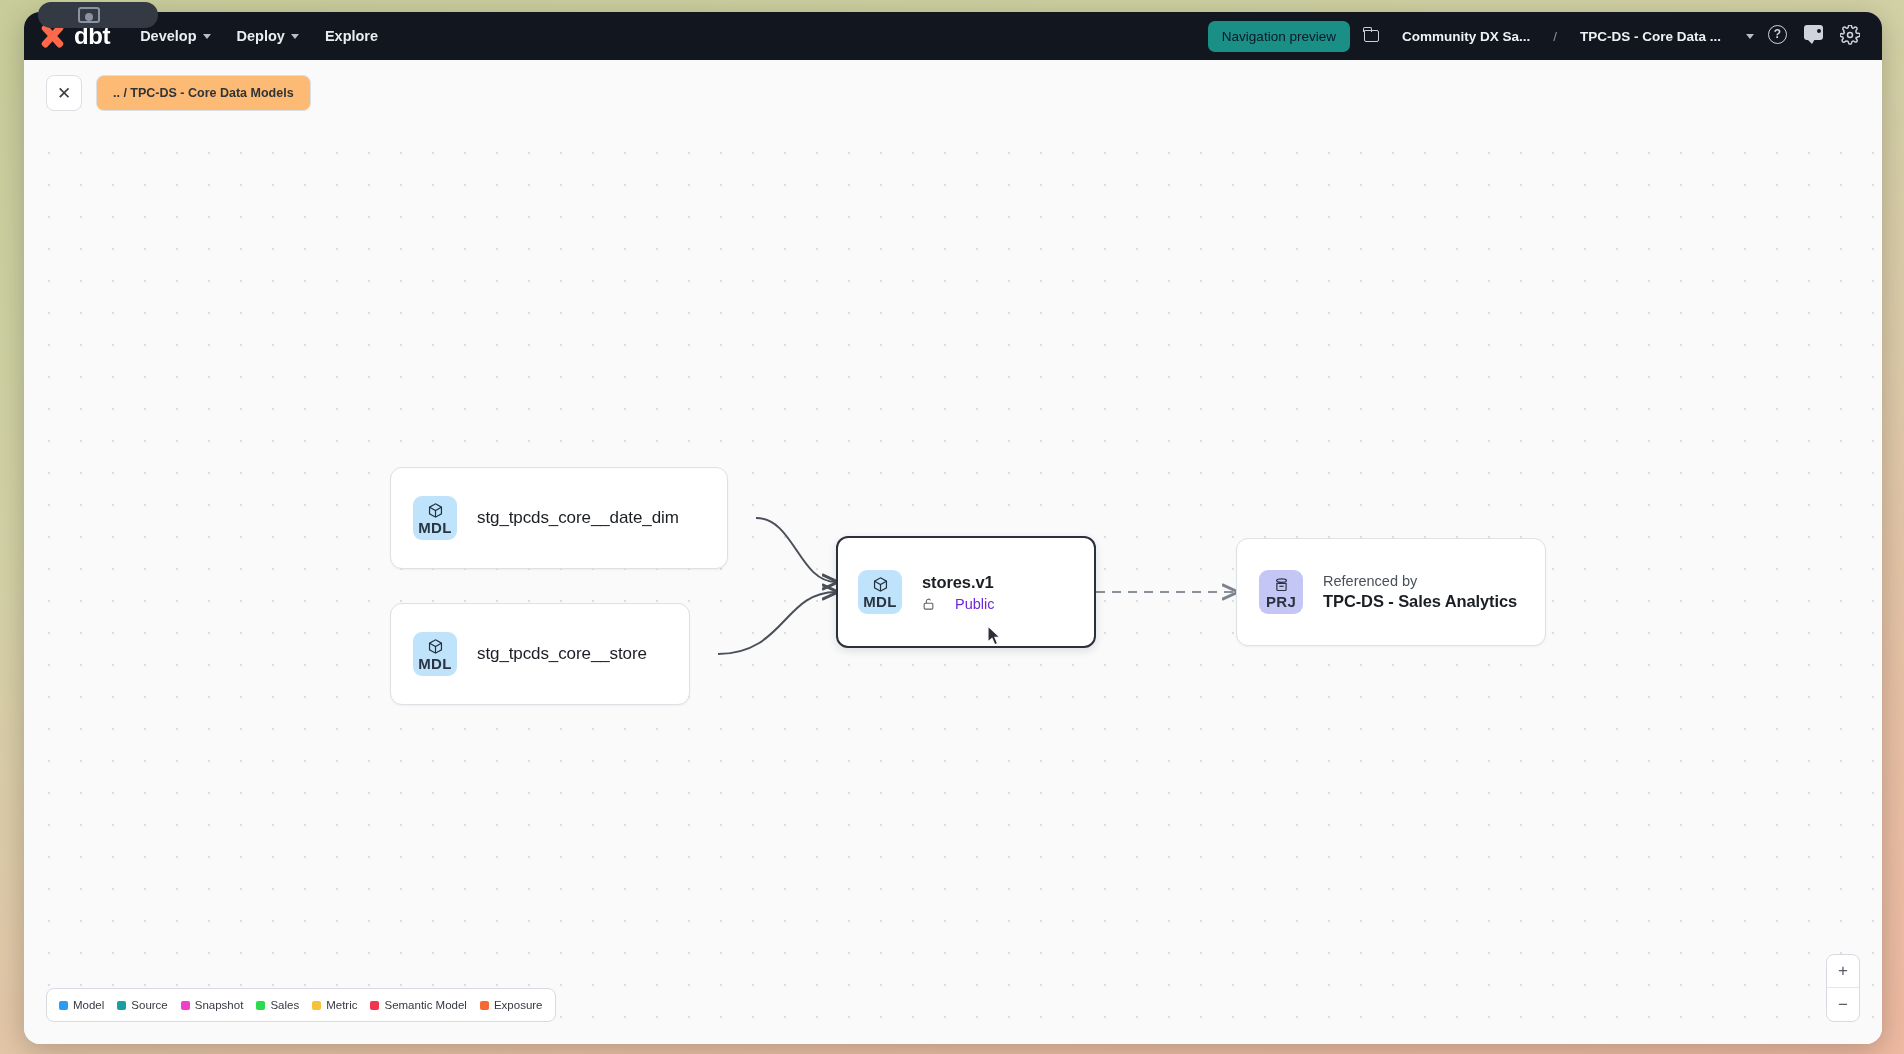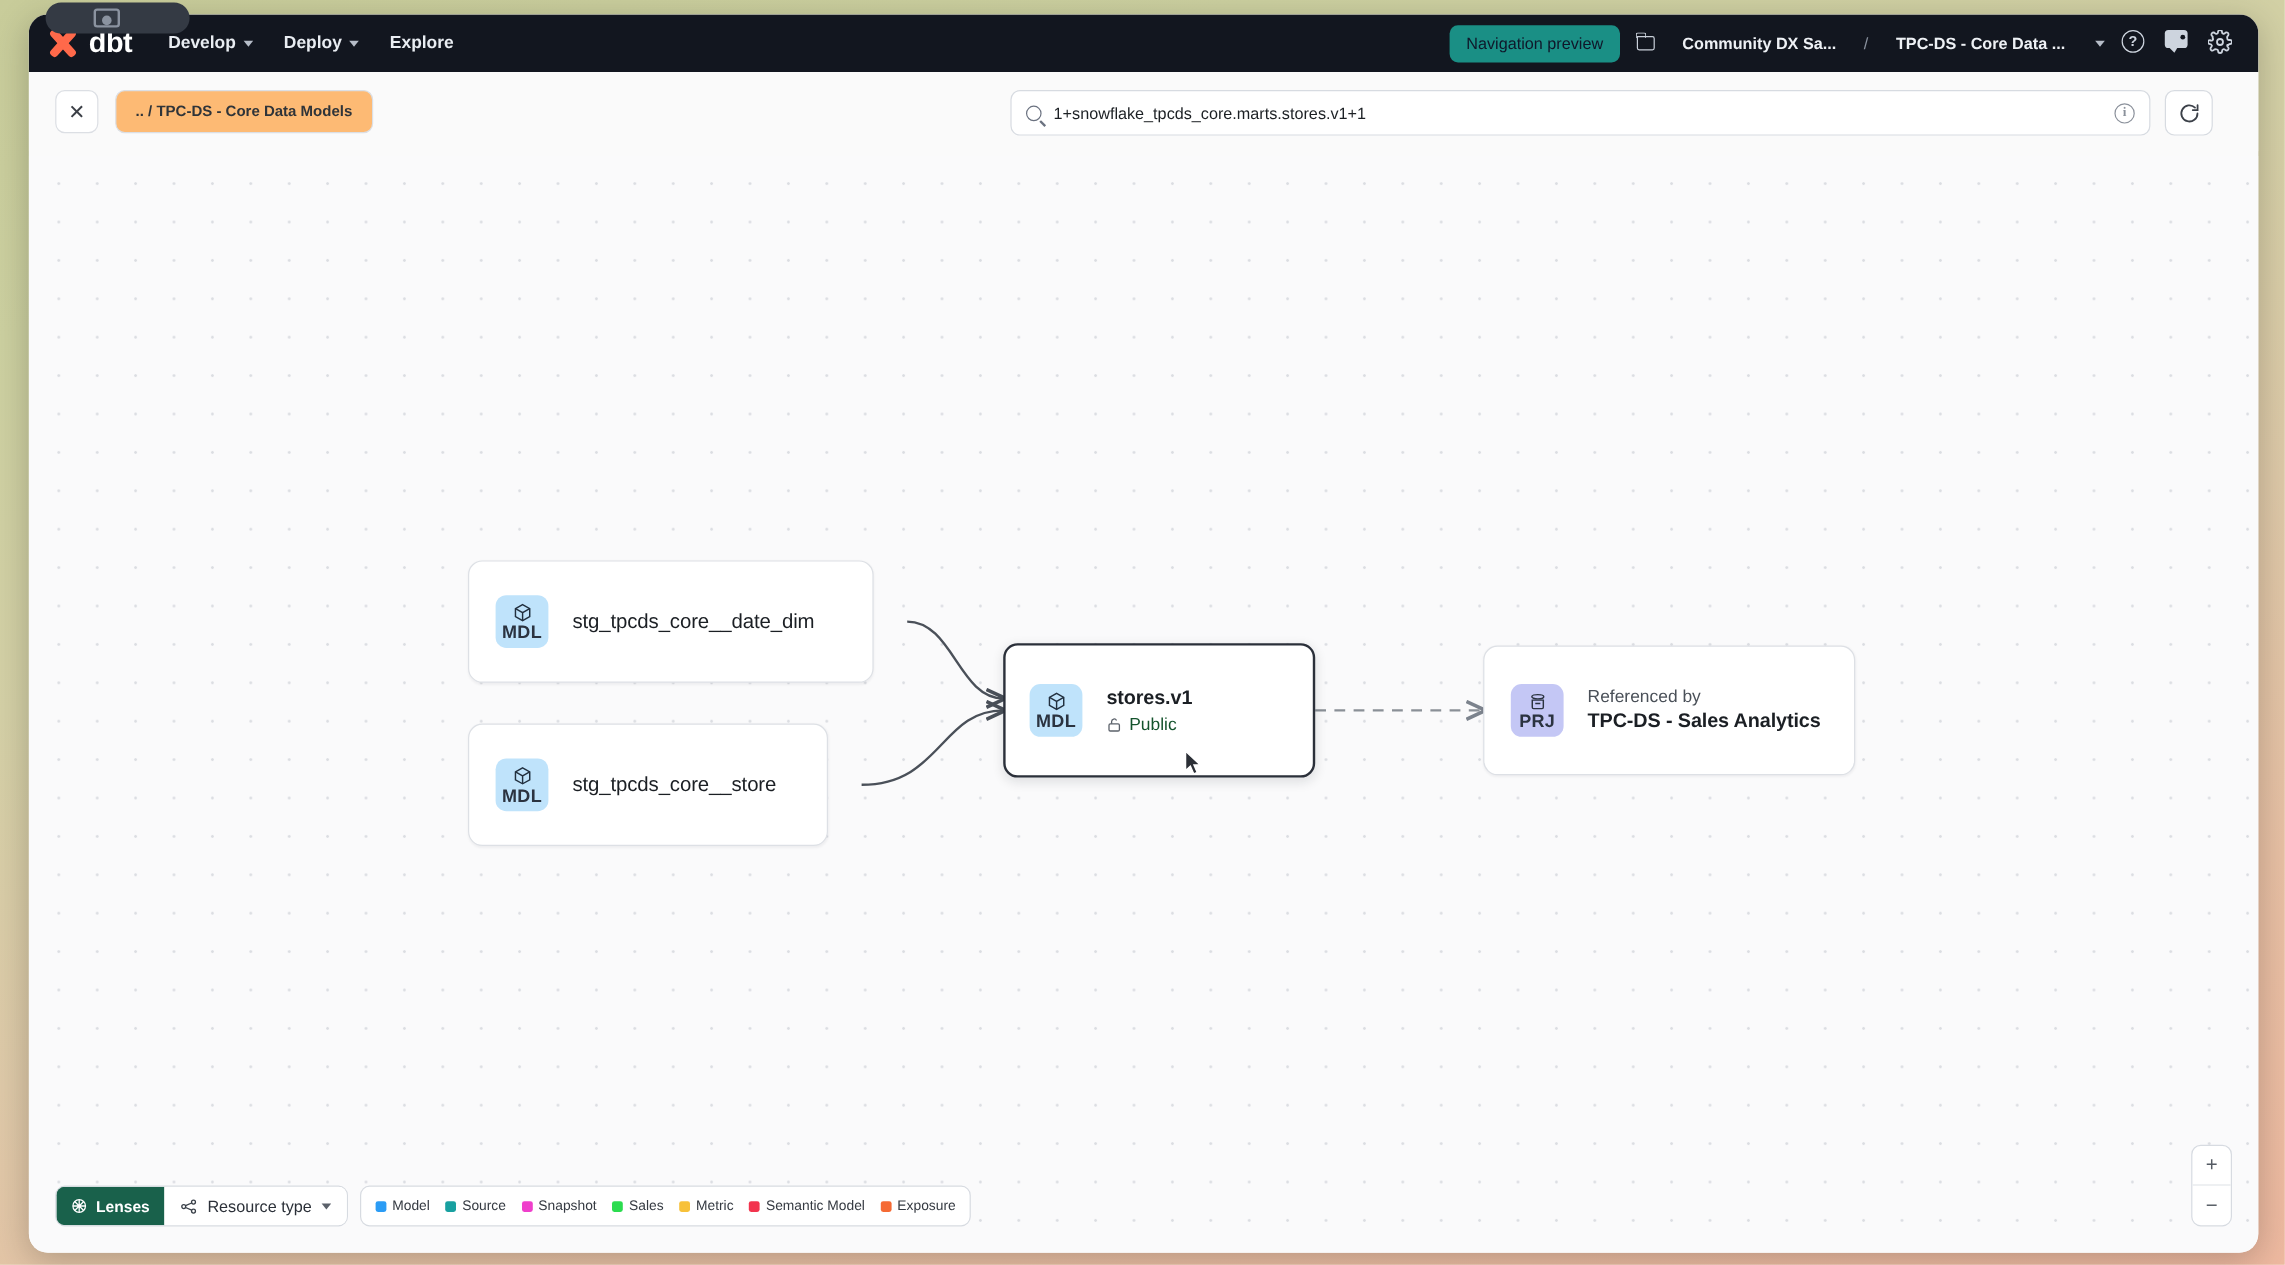--- a/index.html
+++ b/index.html
@@ -215,22 +215,22 @@
   .badge.mdl { background: #bfe3fb; }
   .badge.prj { background: #c4c7f5; }
   .badge-label {
     font-size: 15px; font-weight: 700; letter-spacing: .3px;
     color: #2b3340; line-height: 1;
   }
   .node-text { margin-left: 20px; }
   .node-title { font-size: 17px; color: #1b1f24; font-weight: 400; letter-spacing: -.1px; }
   .node-title.bold { font-size: 16.5px; font-weight: 600; }
   .node-sub {
-    display: flex; align-items: center; gap: 6px;
-    font-size: 14.5px; color: #14532d; margin-top: 4px;
+    display: flex; align-items: center; gap: 20px;
+    font-size: 14.5px; color: #6d28d9; margin-top: 4px;
   }
   .node-kicker { font-size: 14.5px; color: #4a5058; }
   .lock-ico { width: 13px; height: 14px; position: relative; flex: none; }
 
   
   .bottombar {
     position: absolute; left: 22px; bottom: 22px;
     display: flex; align-items: center; gap: 10px;
     z-index: 4;
   }
@@ -329,33 +329,20 @@
           </svg>
         </div>
       </div>
     </div>
   </div>
 
   <div class="toolbar">
     <div class="close-btn">✕</div>
     <div class="crumb-pill">.. / TPC-DS - Core Data Models</div>
 
-    <div class="search-wrap">
-      <div class="search-box">
-        <span class="search-ico"></span>
-        <span class="search-val">1+snowflake_tpcds_core.marts.stores.v1+1</span>
-        <span class="info-ico">i</span>
-      </div>
-      <div class="refresh-btn">
-        <svg width="19" height="19" viewBox="0 0 24 24" fill="none" stroke="#3c4149" stroke-width="1.9" stroke-linecap="round">
-          <path d="M20.5 12a8.5 8.5 0 11-2.6-6.1"></path>
-          <path d="M20.6 3.4v5.1h-5.1"></path>
-        </svg>
-      </div>
-    </div>
   </div>
 
   <div class="canvas">
 
     <svg class="edges" viewBox="0 0 1858 914" preserveAspectRatio="none">
       <defs>
         <marker id="ah" markerWidth="9" markerHeight="9" refX="7" refY="4.5" orient="auto">
           <path d="M0,0.8 L8,4.5 L0,8.2" fill="none" stroke="#4a5059" stroke-width="1.5"></path>
         </marker>
         <marker id="ahd" markerWidth="9" markerHeight="9" refX="7" refY="4.5" orient="auto">
@@ -431,39 +418,20 @@
         <div class="node-kicker">Referenced by</div>
         <div class="node-title bold" style="margin-top:3px;">TPC-DS - Sales Analytics</div>
       </div>
     </div>
 
     <svg class="cursor" width="15" height="22" viewBox="0 0 15 22">
       <path d="M1,1 L1,17 L5,13.4 L7.8,19.8 L10.6,18.6 L7.9,12.4 L13,12.3 Z" fill="#2b2f36" stroke="#fff" stroke-width="1.1"></path>
     </svg>
 
     <div class="bottombar">
-      <div class="lens-group">
-        <div class="lenses-btn">
-          <svg width="14" height="14" viewBox="0 0 24 24" fill="none" stroke="#fff" stroke-width="1.8">
-            <circle cx="12" cy="12" r="9"></circle>
-            <path d="M12 3v18M3 12h18M5.6 5.6l12.8 12.8M18.4 5.6L5.6 18.4"></path>
-          </svg>
-          <span>Lenses</span>
-        </div>
-        <div class="restype-btn">
-          <svg width="15" height="15" viewBox="0 0 24 24" fill="none" stroke="#3a4049" stroke-width="1.8">
-            <circle cx="5" cy="12" r="2.6"></circle>
-              <circle cx="18" cy="6" r="2.6"></circle>
-              <circle cx="18" cy="18" r="2.6"></circle>
-            <path d="M7.4 10.8l8.2-3.6M7.4 13.2l8.2 3.6"></path>
-          </svg>
-          <span>Resource type</span>
-          <span class="chev" style="border-top-color:#5b616a;"></span>
-        </div>
-      </div>
 
       <div class="legend">
         <div class="legend-item">
           <span class="legend-sw" id="sw0" style="background: rgb(43, 156, 245);"></span>
           <span class="legend-lb">Model</span>
         </div>
         <div class="legend-item">
           <span class="legend-sw" id="sw1" style="background: rgb(24, 160, 160);"></span>
           <span class="legend-lb">Source</span>
         </div>

